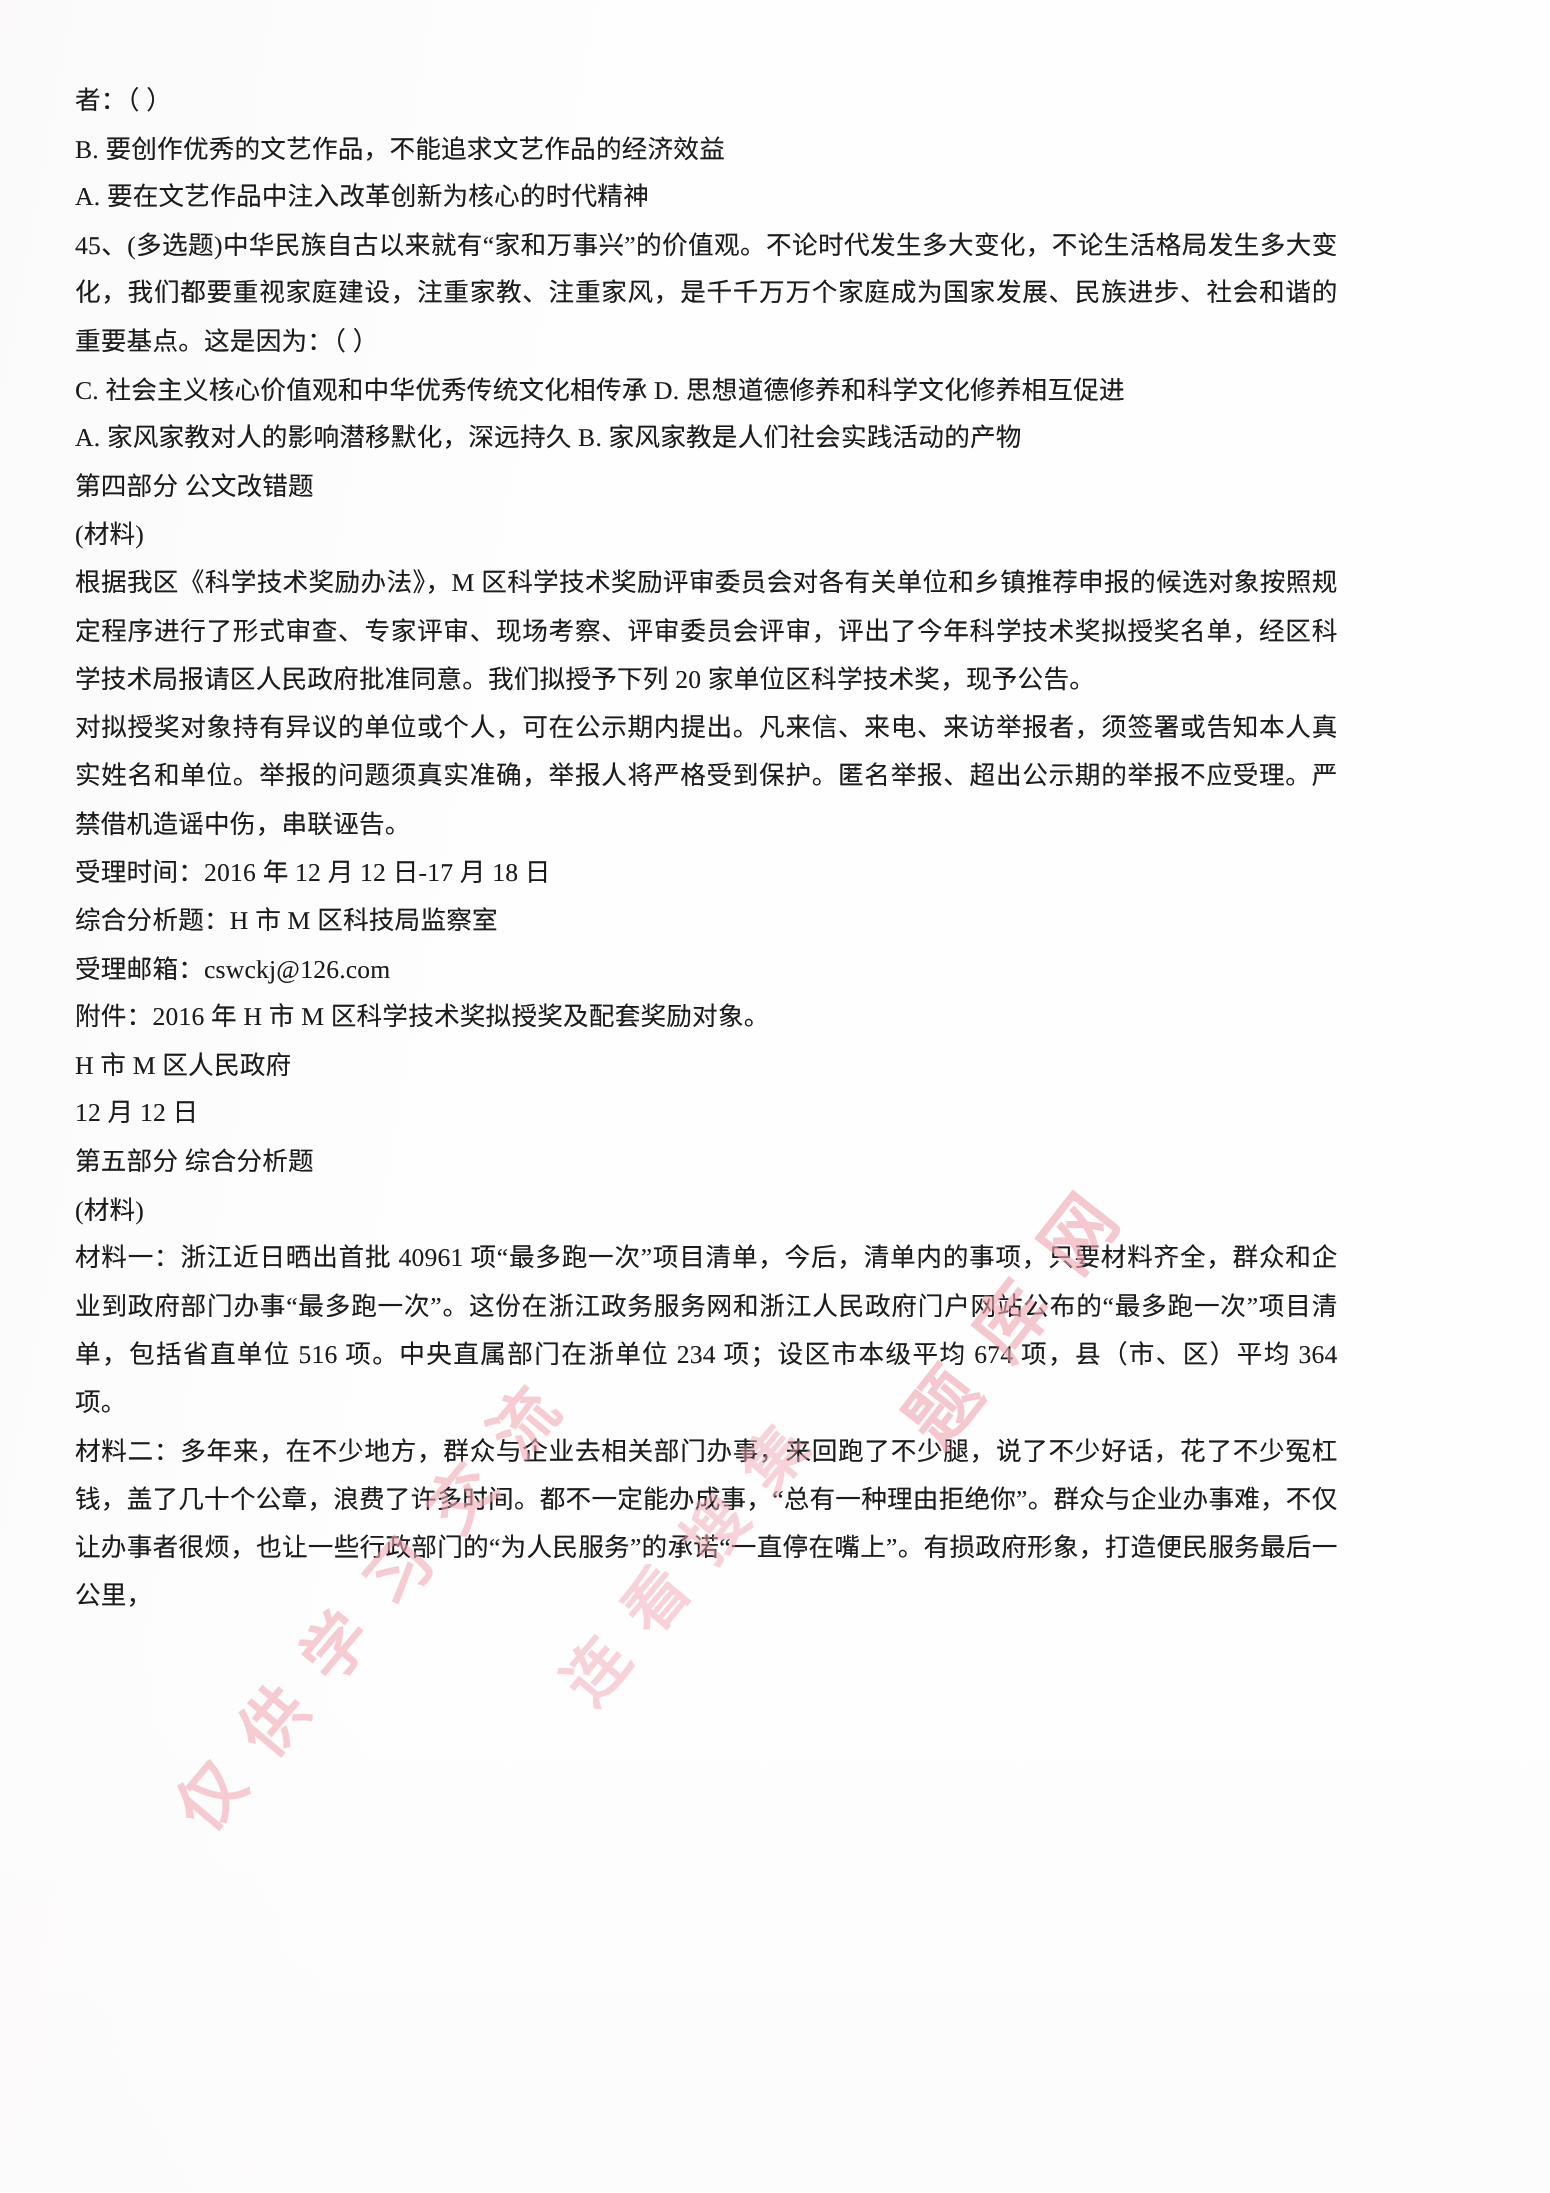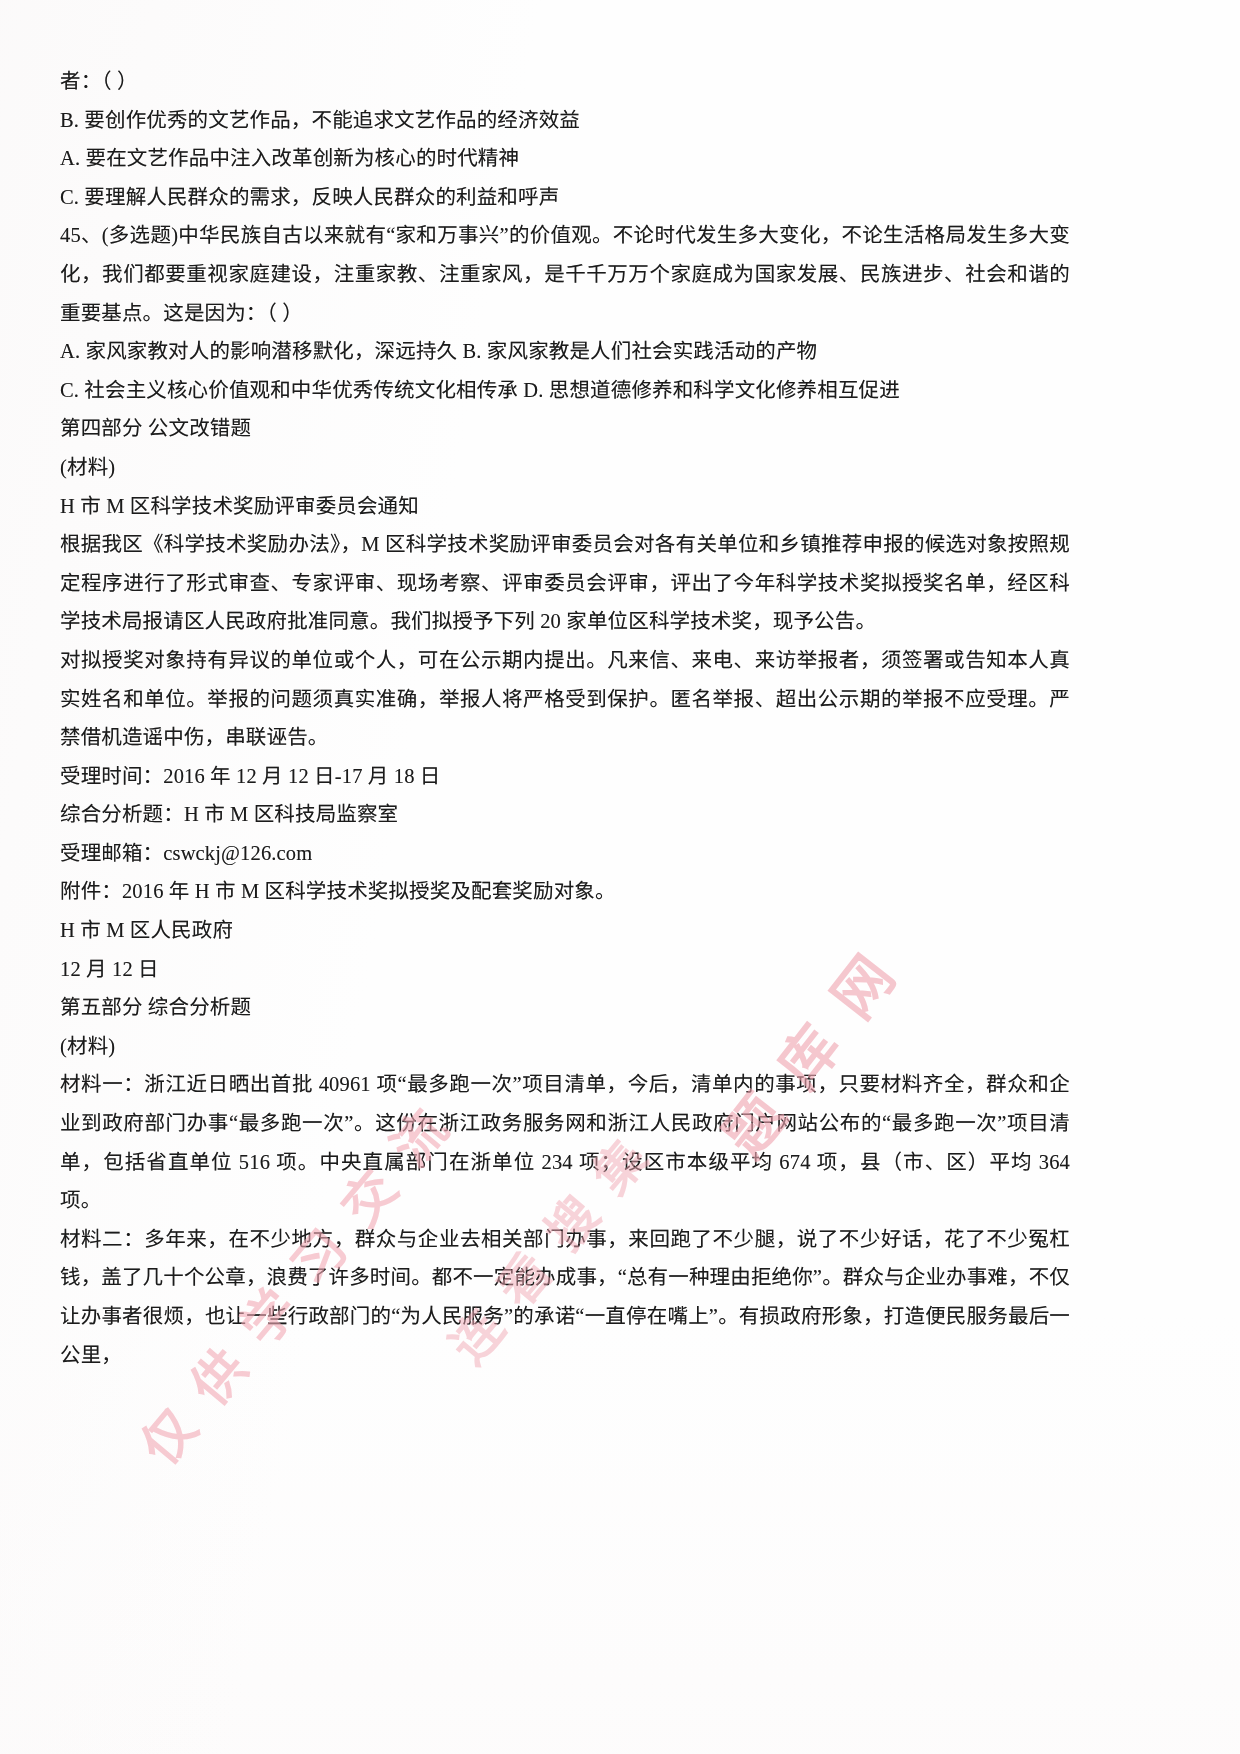--- a/index.html
+++ b/index.html
@@ -103,30 +103,28 @@
 
 <div class="page">
 
   <div class="paper-grain"></div>
 
   <div class="content">
 
     <p class="line">者：（    ）</p>
     <p class="line">B. 要创作优秀的文艺作品，不能追求文艺作品的经济效益</p>
     <p class="line">A. 要在文艺作品中注入改革创新为核心的时代精神</p>
-    <p class="line">C. 要理解人民群众的需求，反映人民群众的利益和呼声</p>
 
     <p class="line">45、(多选题)中华民族自古以来就有“家和万事兴”的价值观。不论时代发生多大变化，不论生活格局发生多大变化，我们都要重视家庭建设，注重家教、注重家风，是千千万万个家庭成为国家发展、民族进步、社会和谐的重要基点。这是因为：（    ）</p>
+    <p class="line">C. 社会主义核心价值观和中华优秀传统文化相传承 D. 思想道德修养和科学文化修养相互促进</p>
     <p class="line">A. 家风家教对人的影响潜移默化，深远持久 B. 家风家教是人们社会实践活动的产物</p>
-    <p class="line">C. 社会主义核心价值观和中华优秀传统文化相传承 D. 思想道德修养和科学文化修养相互促进</p>
 
     <p class="line">第四部分  公文改错题</p>
     <p class="line">(材料)</p>
 
-    <p class="line">H 市 M 区科学技术奖励评审委员会通知</p>
     <p class="line">根据我区《科学技术奖励办法》，M 区科学技术奖励评审委员会对各有关单位和乡镇推荐申报的候选对象按照规定程序进行了形式审查、专家评审、现场考察、评审委员会评审，评出了今年科学技术奖拟授奖名单，经区科学技术局报请区人民政府批准同意。我们拟授予下列 20 家单位区科学技术奖，现予公告。</p>
     <p class="line">对拟授奖对象持有异议的单位或个人，可在公示期内提出。凡来信、来电、来访举报者，须签署或告知本人真实姓名和单位。举报的问题须真实准确，举报人将严格受到保护。匿名举报、超出公示期的举报不应受理。严禁借机造谣中伤，串联诬告。</p>
 
     <p class="line">受理时间：2016 年 12 月 12 日-17 月 18 日</p>
     <p class="line">综合分析题：H 市 M 区科技局监察室</p>
     <p class="line">受理邮箱：cswckj@126.com</p>
     <p class="line">附件：2016 年 H 市 M 区科学技术奖拟授奖及配套奖励对象。</p>
     <p class="line">H 市 M 区人民政府</p>
     <p class="line">12 月 12 日</p>
 

